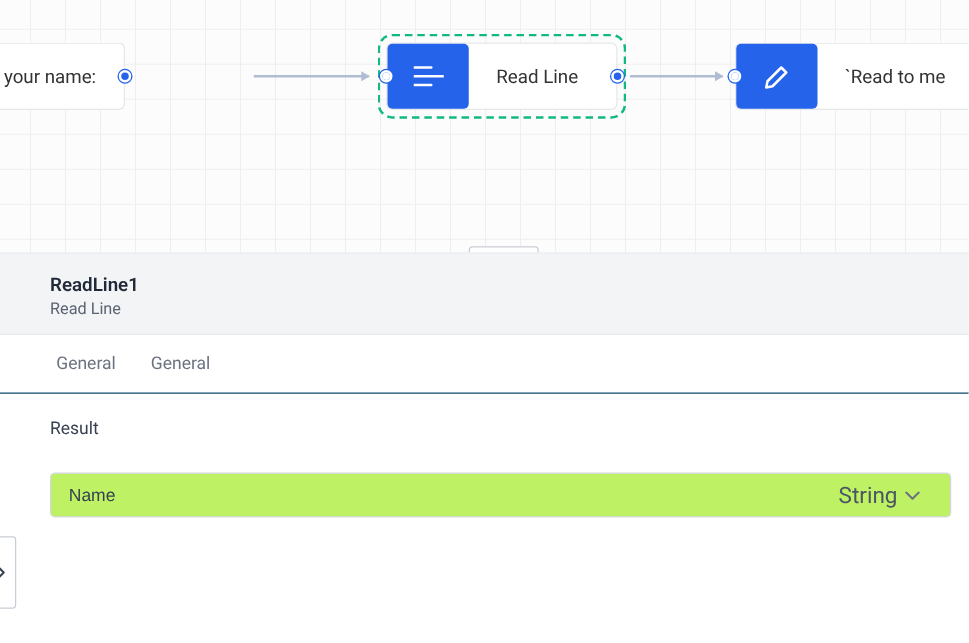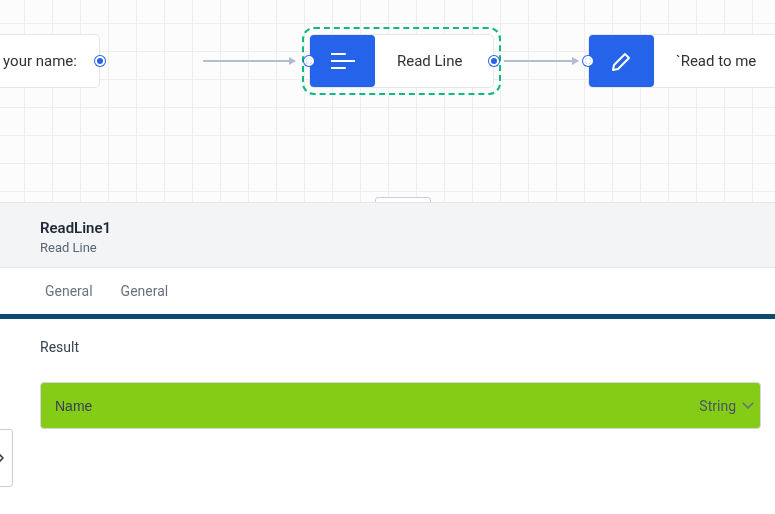--- a/index.html
+++ b/index.html
@@ -36,29 +36,29 @@
 
     
     .collapse{position:absolute;left:375px;top:197px;width:56px;height:22px;background:#fff;border:1px solid #c9ced6;border-radius:3px;border-bottom-left-radius:0;border-bottom-right-radius:0;display:flex;align-items:center;justify-content:center}
 
     
     .panel{position:absolute;left:0;top:202px;width:100%;height:296px;background:#fff;border-top:1px solid #e5e7eb;display:flex;flex-direction:column}
     .panel-head{padding:16px 0 12px 40px;background:#f3f4f6;border-bottom:1px solid #e5e7eb}
     .panel-title{font-size:15px;font-weight:600;color:#1f2937}
     .panel-sub{font-size:13px;color:#5b6472;margin-top:3px}
 
-    .tabs{display:flex;gap:28px;padding:0 0 0 45px;border-bottom:5px solid #0c4a6e}
+    .tabs{display:flex;gap:28px;padding:0 0 0 45px;border-bottom:1px solid #0c4a6e}
     .tab{padding:15px 0 13px;font-size:14px;color:#6b7280;cursor:pointer;border-bottom:2px solid transparent}
     .tab.active{color:#2563eb;border-bottom-color:#2563eb}
 
     .body{padding:20px 14px 0 40px}
     .field-label{font-size:14px;color:#374151;margin-bottom:27px}
-    .input-row{display:flex;align-items:center;height:47px;border:1px solid #d4d7dd;border-radius:4px;padding:0 6px 0 14px;background:#84cc16}
+    .input-row{display:flex;align-items:center;height:36px;border:1px solid #d4d7dd;border-radius:4px;padding:0 24px 0 14px;background:#bef264}
     .input-val{flex:1;font-size:14px;color:#374151;border:none;outline:none;background:transparent}
-    .type-select{display:flex;align-items:center;gap:6px;font-size:14px;color:#4b5563;cursor:pointer}
+    .type-select{display:flex;align-items:center;gap:6px;font-size:18px;color:#4b5563;cursor:pointer}
 
     
     .side{position:absolute;left:-13px;top:429px;width:26px;height:58px;background:#fff;border:1px solid #c9ced6;border-radius:3px;display:flex;align-items:center;justify-content:center}
 
     svg{display:block}
   </style>
 </head>
 <body>
 
 <div class="canvas">

